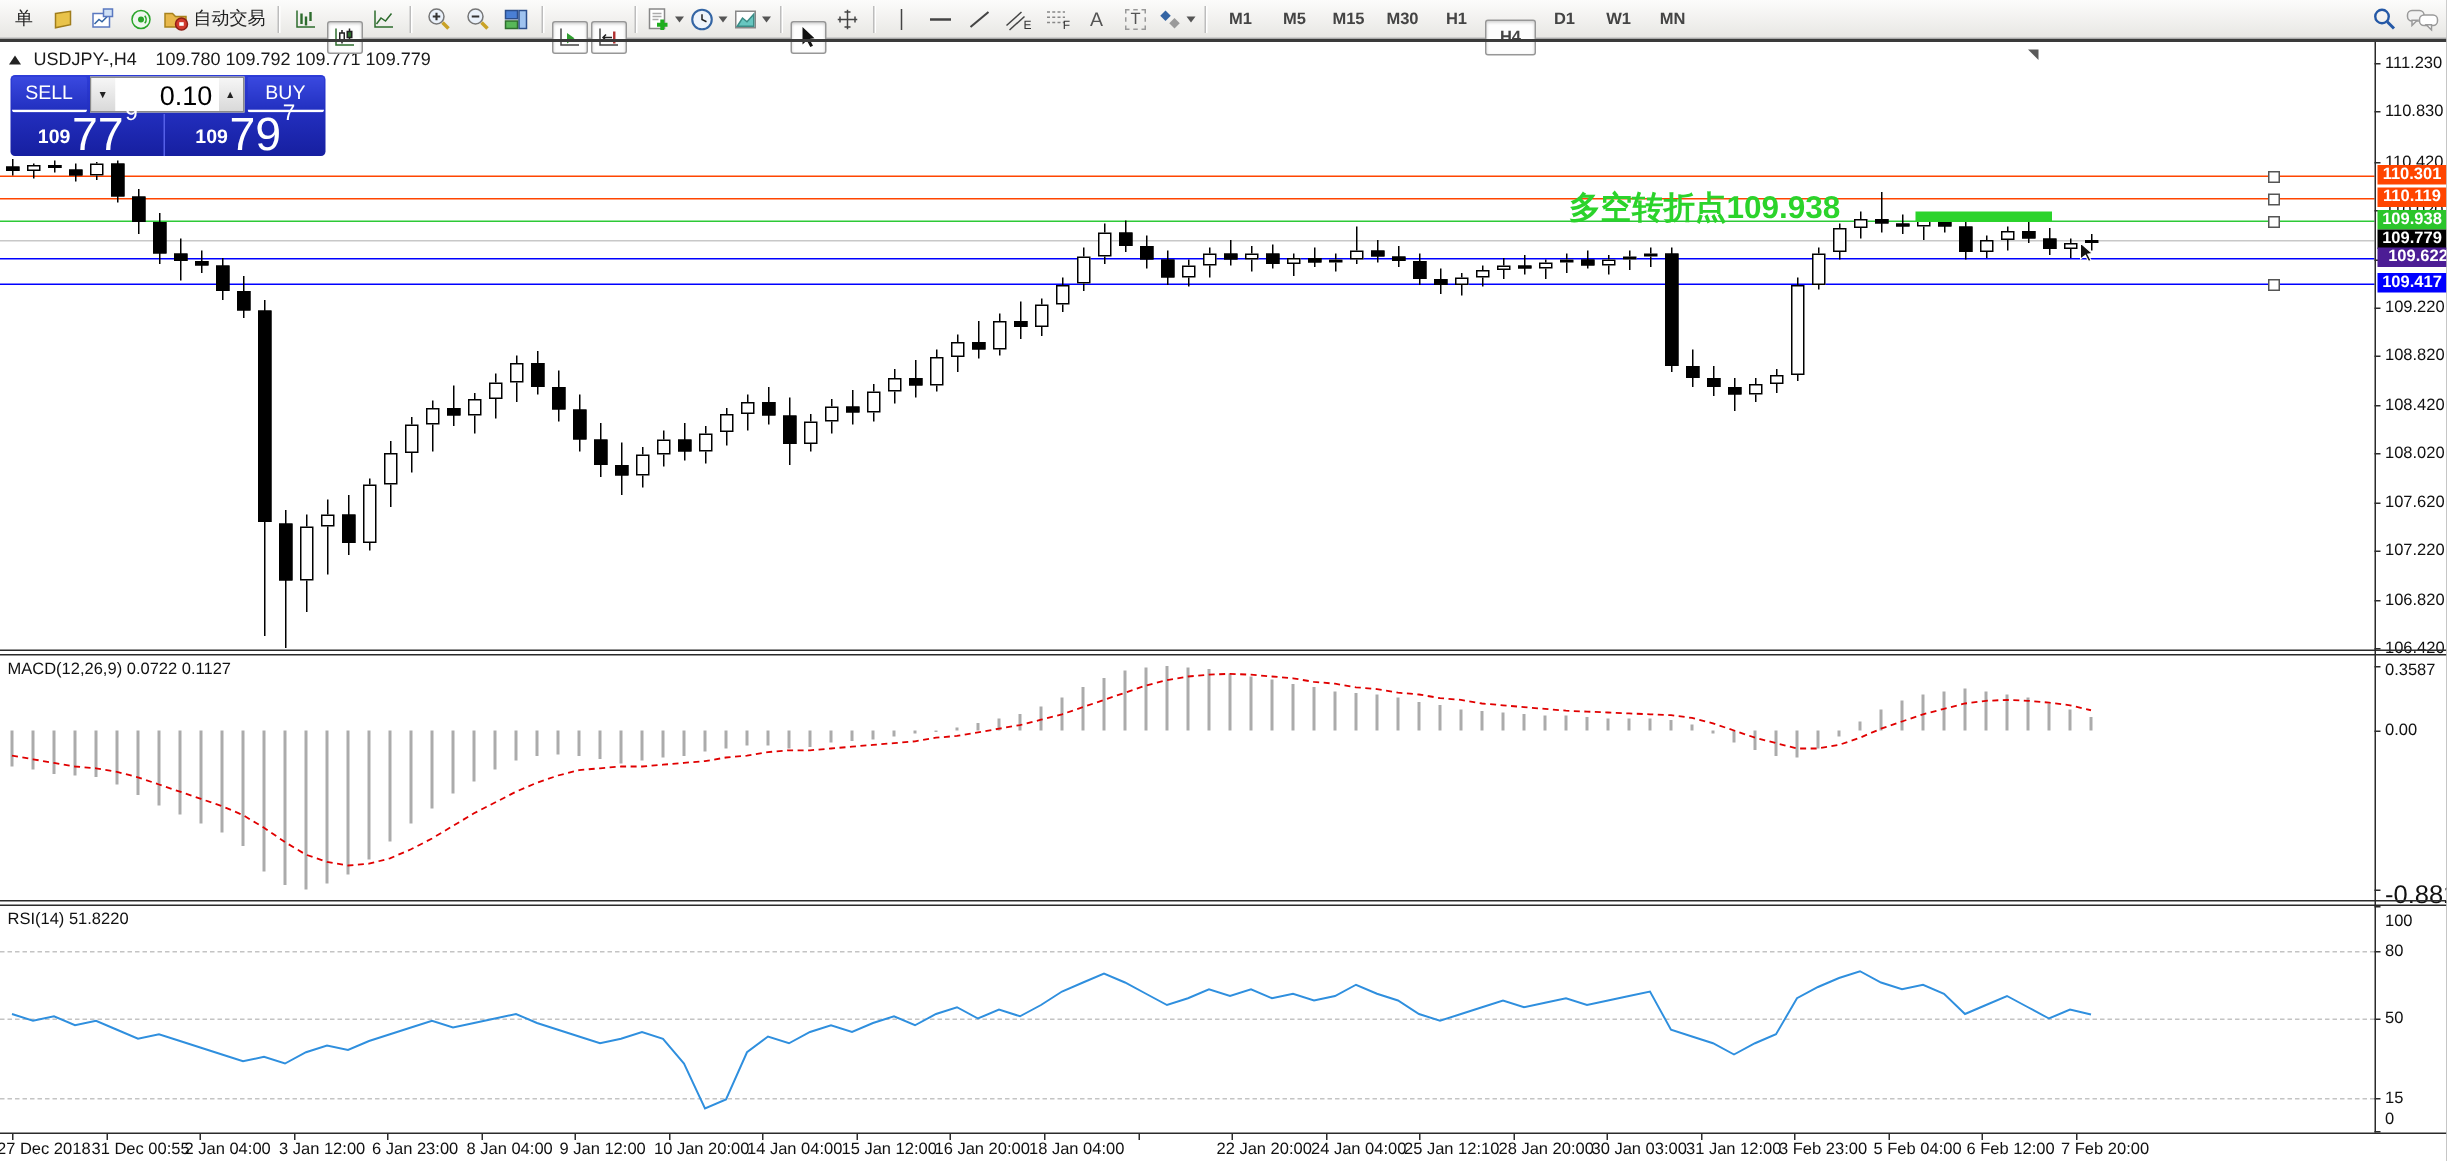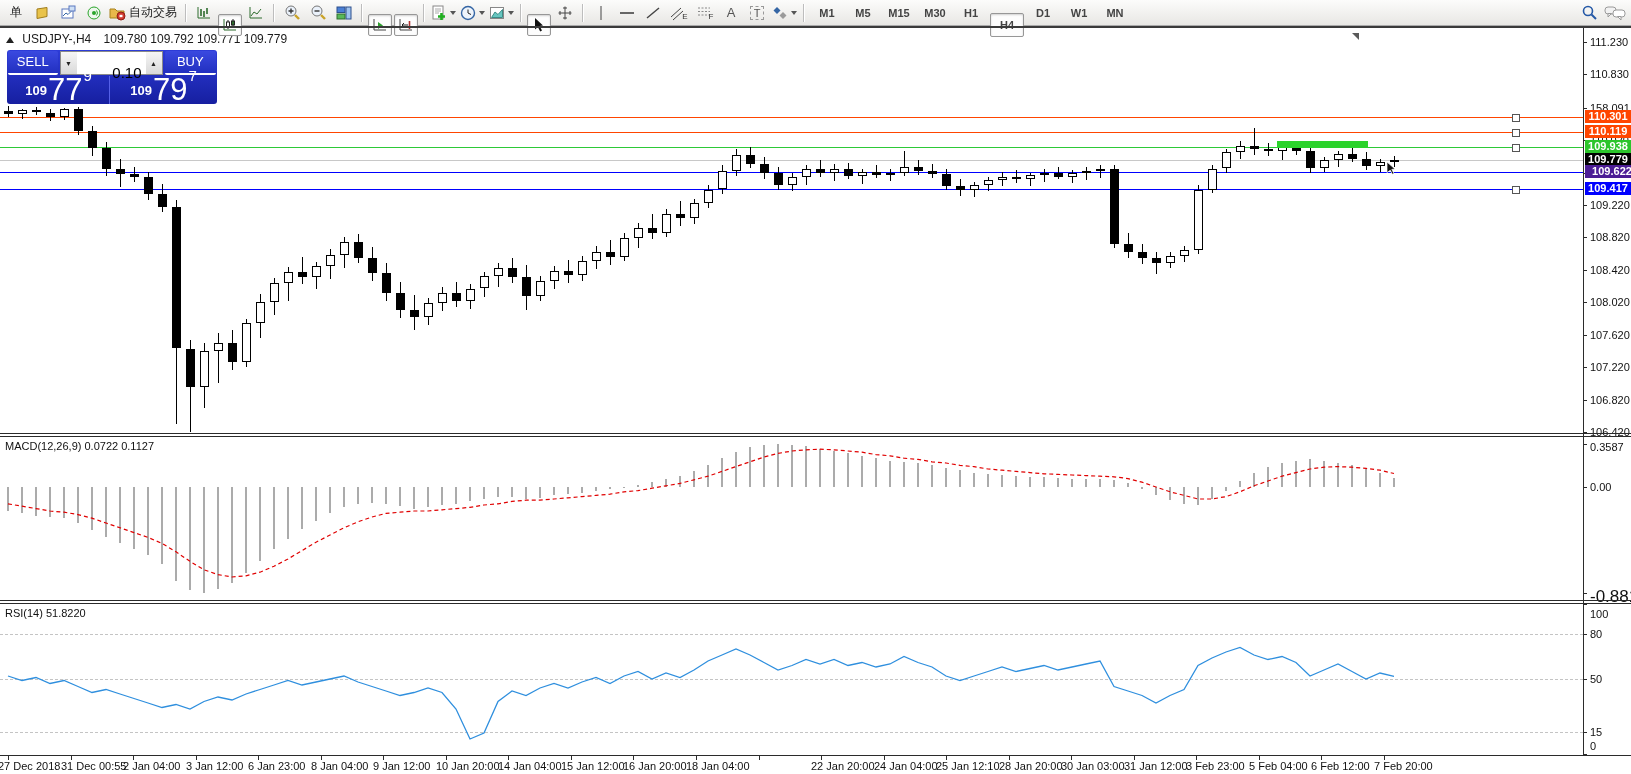--- a/index.html
+++ b/index.html
@@ -32,21 +32,21 @@
   #oc-top{position:absolute;left:0;top:0;height:26px;width:210px;display:flex;}
   .ocbtn{height:24px;margin-top:1px;background:linear-gradient(#3a49e0,#2230c0);
     font-size:13px;color:#fff;display:flex;align-items:flex-start;justify-content:center;
     padding-top:3px;box-sizing:border-box;border-bottom:2px solid #fff;border-radius:2px;}
   #oc-sell{width:50px;margin-left:1px;}
   #oc-buy{width:52px;margin-left:2px;margin-right:1px;}
   #oc-stepper{width:104px;height:24px;margin:1px 0 0 2px;display:flex;background:#fff;
     border:1px solid #8a8a8a;box-sizing:border-box;}
   .spin{width:16px;height:100%;background:linear-gradient(#f6f6f6,#d9d9d9);
     display:flex;align-items:center;justify-content:center;font-size:7px;color:#222;}
-  #oc-vol{flex:1;font-size:15px;color:#000;text-align:right;padding:12px 4px 0 0;background:#fff;}
+  #oc-vol{flex:1;font-size:18px;color:#000;text-align:right;padding:2px 4px 0 0;background:#fff;}
   .pricebox{position:absolute;top:26px;height:28px;display:flex;align-items:flex-end;
     justify-content:center;padding-bottom:1px;box-sizing:border-box;}
   #oc-sellprice{left:1px;width:102px;border-right:1px solid #5560e8;}
   #oc-buyprice{left:104px;width:105px;}
   .p-small{font-size:13px;font-weight:bold;margin-right:1px;line-height:24px;}
   .p-big{font-size:31px;font-weight:400;line-height:27px;}
   .p-sup{font-size:15px;line-height:34px;vertical-align:top;margin-left:1px;transform:translateY(-10px);}
   
   .ind-label{position:absolute;left:5px;font-size:11px;color:#111;z-index:6;}
   #annotation{position:absolute;left:1046px;top:124px;font-size:21px;font-weight:bold;
@@ -674,21 +674,21 @@
       <svg width="1583" height="151" style="position: absolute; left: 0px; top: 604px; z-index: 3;">
         <polyline fill="none" stroke="#2f8fde" stroke-width="1.3" points="8,72.0 22,76.5 36,73.5 50,79.5 64,76.5 78,82.5 92,88.5 106,85.5 120,90.0 134,94.5 148,99.0 162,103.5 176,100.5 190,105.0 204,97.5 218,93.0 232,96.0 246,90.0 260,85.5 274,81.0 288,76.5 302,81.0 316,78.0 330,75.0 344,72.0 358,78.0 372,82.5 386,87.0 400,91.5 414,88.5 428,84.0 442,88.5 456,105.0 470,135.0 484,129.0 498,97.5 512,87.0 526,91.5 540,84.0 554,79.5 568,84.0 582,78.0 596,73.5 610,79.5 624,72.0 638,67.5 652,75.0 666,69.0 680,73.5 694,66.0 708,57.0 722,51.0 736,45.0 750,51.0 764,58.5 778,66.0 792,61.5 806,55.5 820,60.0 834,55.5 848,61.5 862,58.5 876,63.0 890,60.0 904,52.5 918,58.5 932,63.0 946,72.0 960,76.5 974,72.0 988,67.5 1002,63.0 1016,67.5 1030,64.5 1044,61.5 1058,66.0 1072,63.0 1086,60.0 1100,57.0 1114,82.5 1128,87.0 1142,91.5 1156,99.0 1170,91.5 1184,85.5 1198,61.5 1212,54.0 1226,48.0 1240,43.5 1254,51.0 1268,55.5 1282,52.5 1296,58.5 1310,72.0 1324,66.0 1338,60.0 1352,67.5 1366,75.0 1380,69.0 1394,72.3"></polyline>
       </svg>
     </div>
   <div id="axis-layer">
       <div style="position: absolute; left: 1583px; top: 42px; width: 4px; height: 1px; background: rgb(43, 43, 43); z-index: 5;"></div>
       <div style="position: absolute; left: 1590px; top: 36px; font-size: 11px; color: rgb(17, 17, 17); z-index: 4;">111.230</div>
       <div style="position: absolute; left: 1583px; top: 74px; width: 4px; height: 1px; background: rgb(43, 43, 43); z-index: 5;"></div>
       <div style="position: absolute; left: 1590px; top: 68px; font-size: 11px; color: rgb(17, 17, 17); z-index: 4;">110.830</div>
       <div style="position: absolute; left: 1583px; top: 108px; width: 4px; height: 1px; background: rgb(43, 43, 43); z-index: 5;"></div>
-      <div style="position: absolute; left: 1590px; top: 102px; font-size: 11px; color: rgb(17, 17, 17); z-index: 4;">158.091</div>
+      <div style="position: absolute; left: 1590px; top: 102px; font-size: 11px; color: rgb(17, 17, 17); z-index: 4;">110.420</div>
       <div style="position: absolute; left: 1583px; top: 140px; width: 4px; height: 1px; background: rgb(43, 43, 43); z-index: 5;"></div>
       <div style="position: absolute; left: 1590px; top: 134px; font-size: 11px; color: rgb(17, 17, 17); z-index: 4;">110.020</div>
       <div style="position: absolute; left: 1583px; top: 173px; width: 4px; height: 1px; background: rgb(43, 43, 43); z-index: 5;"></div>
       <div style="position: absolute; left: 1590px; top: 167px; font-size: 11px; color: rgb(17, 17, 17); z-index: 4;">109.620</div>
       <div style="position: absolute; left: 1583px; top: 205px; width: 4px; height: 1px; background: rgb(43, 43, 43); z-index: 5;"></div>
       <div style="position: absolute; left: 1590px; top: 199px; font-size: 11px; color: rgb(17, 17, 17); z-index: 4;">109.220</div>
       <div style="position: absolute; left: 1583px; top: 237px; width: 4px; height: 1px; background: rgb(43, 43, 43); z-index: 5;"></div>
       <div style="position: absolute; left: 1590px; top: 231px; font-size: 11px; color: rgb(17, 17, 17); z-index: 4;">108.820</div>
       <div style="position: absolute; left: 1583px; top: 270px; width: 4px; height: 1px; background: rgb(43, 43, 43); z-index: 5;"></div>
       <div style="position: absolute; left: 1590px; top: 264px; font-size: 11px; color: rgb(17, 17, 17); z-index: 4;">108.420</div>
@@ -759,20 +759,21 @@
       <div style="position: absolute; left: 1196px; top: 756px; width: 1px; height: 4px; background: rgb(43, 43, 43); z-index: 5;"></div>
       <div style="position: absolute; left: 1186px; top: 760px; font-size: 11px; color: rgb(17, 17, 17); white-space: nowrap; z-index: 4;">3 Feb 23:00</div>
       <div style="position: absolute; left: 1259px; top: 756px; width: 1px; height: 4px; background: rgb(43, 43, 43); z-index: 5;"></div>
       <div style="position: absolute; left: 1249px; top: 760px; font-size: 11px; color: rgb(17, 17, 17); white-space: nowrap; z-index: 4;">5 Feb 04:00</div>
       <div style="position: absolute; left: 1321px; top: 756px; width: 1px; height: 4px; background: rgb(43, 43, 43); z-index: 5;"></div>
       <div style="position: absolute; left: 1311px; top: 760px; font-size: 11px; color: rgb(17, 17, 17); white-space: nowrap; z-index: 4;">6 Feb 12:00</div>
       <div style="position: absolute; left: 1384px; top: 756px; width: 1px; height: 4px; background: rgb(43, 43, 43); z-index: 5;"></div>
       <div style="position: absolute; left: 1374px; top: 760px; font-size: 11px; color: rgb(17, 17, 17); white-space: nowrap; z-index: 4;">7 Feb 20:00</div>
     </div>
 
+  <div id="annotation">多空转折点109.938</div>
   <div id="hl-rect"></div>
   <div id="shift-marker"></div>
   <div style="position:absolute;left:1386px;top:162px;z-index:12;">
     <svg width="11" height="13">
         <polygon points="1,0 9,7 5.8,7.4 8,11.5 6.4,12.3 4.3,8.2 1,10.6" fill="#111" stroke="#fff" stroke-width="0.7"></polygon>
       </svg>
   </div>
 
   <div class="ind-label" style="top:440px;">MACD(12,26,9) 0.0722 0.1127</div>
   <div class="ind-label" style="top:607px;">RSI(14) 51.8220</div>

